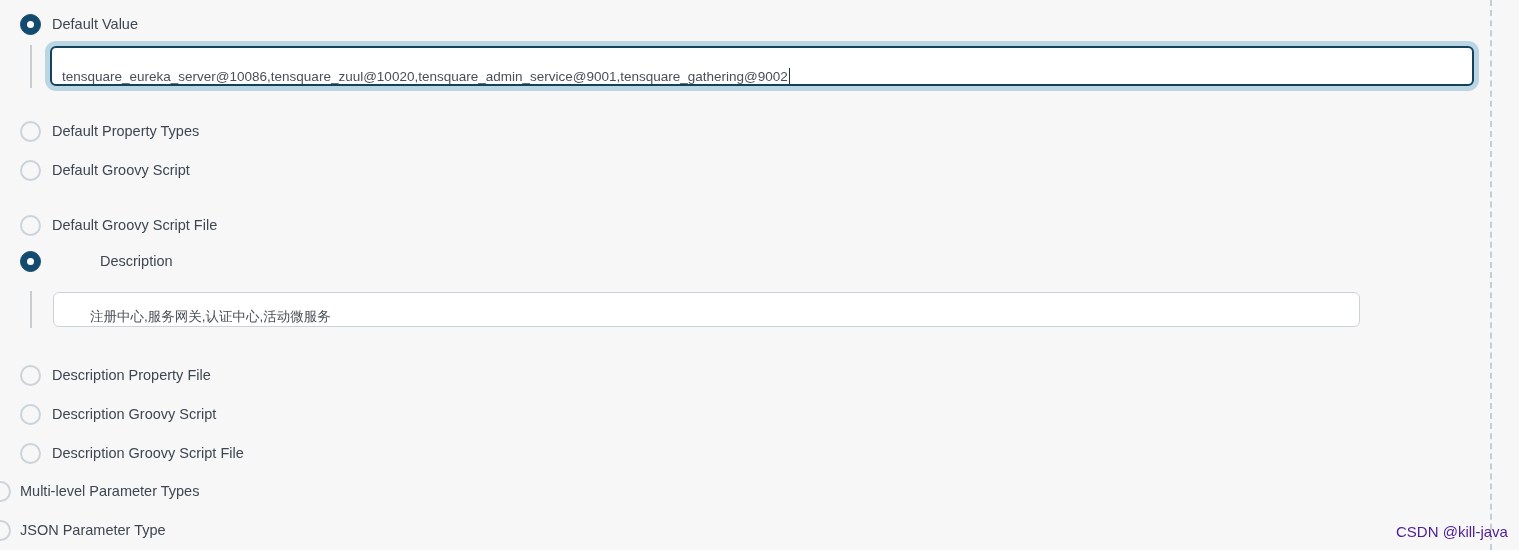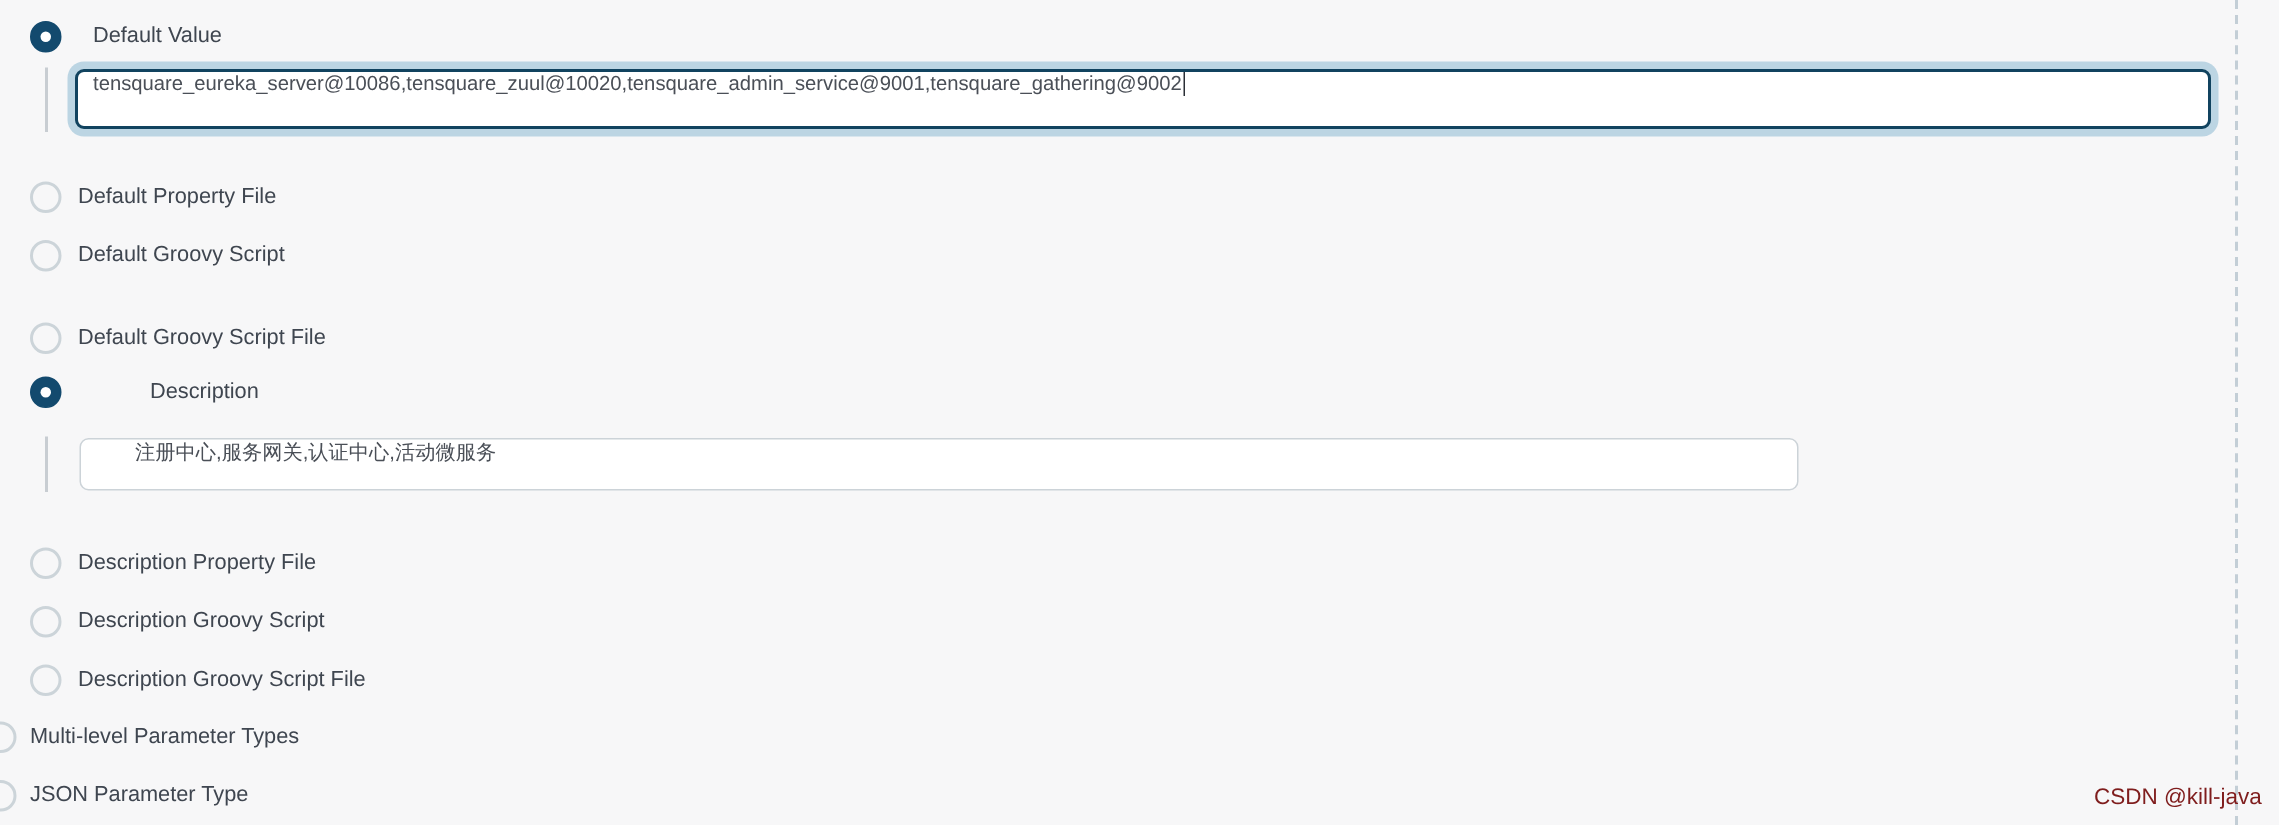--- a/index.html
+++ b/index.html
@@ -85,21 +85,21 @@
 
   
   .field {
     position: absolute;
     box-sizing: border-box;
     background: #ffffff;
     font-family: "Liberation Sans", "DejaVu Sans", sans-serif;
     font-size: 13.5px;
     color: #4a4f57;
     display: flex;
-    align-items: flex-start;
+    align-items: flex-end;
     white-space: nowrap;
     overflow: hidden;
   }
   .field.focused {
     border: 2px solid #11435f;
     border-radius: 6px;
     box-shadow: 0 0 0 5px #bcd5e3;
     padding: 0 10px;
   }
   .field.plain {
@@ -113,65 +113,65 @@
     width: 1px;
     height: 16px;
     background: #2b2f36;
     margin-left: 1px;
   }
 
   
   .watermark {
     position: absolute;
     font-size: 15px;
-    color: #7f1d1d;
+    color: #4c1d95;
     white-space: nowrap;
     font-family: "Liberation Sans", "DejaVu Sans", sans-serif;
   }
 </style>
 </head>
 <body>
 
 <div id="root">
 
   <div class="dashed-guide"></div>
 
   <div class="opt-row" id="row-0" style="top: 11px; left: 20px;">
     <span class="radio on"></span>
-    <span class="opt-label" style="margin-left:21px;">Default Value</span>
+    <span class="opt-label" style="margin-left:11px;">Default Value</span>
   </div>
 
   <div class="indent-bar" style="left:30px; top:45px; height:43px;"></div>
   <div class="field focused" style="left:50px; top:46px; width:1424px; height:40px;">
     <span>tensquare_eureka_server@10086,tensquare_zuul@10020,tensquare_admin_service@9001,tensquare_gathering@9002</span>
       <span class="caret"></span>
   </div>
 
   <div class="opt-row" id="row-1" style="top: 118px; left: 20px;">
     <span class="radio off"></span>
-    <span class="opt-label" style="margin-left:11px;">Default Property File</span>
+    <span class="opt-label" style="margin-left:11px;">Default Property Types</span>
   </div>
 
   <div class="opt-row" id="row-2" style="top: 157px; left: 20px;">
     <span class="radio off"></span>
     <span class="opt-label" style="margin-left:11px;">Default Groovy Script</span>
   </div>
 
   <div class="opt-row" id="row-3" style="top: 196px; left: 20px; margin-top: 16px;">
     <span class="radio off"></span>
     <span class="opt-label" style="margin-left:11px;">Default Groovy Script File</span>
   </div>
 
   <div class="opt-row" id="row-4" style="top: 248px; left: 20px; gap: 48px;">
     <span class="radio on"></span>
     <span class="opt-label" style="margin-left:11px;">Description</span>
   </div>
 
   <div class="indent-bar" style="left:30px; top:291px; height:37px;"></div>
-  <div class="field plain" style="left:53px; top:292px; width:1146px; height:35px;padding-left:36px;">
+  <div class="field plain" style="left:53px; top:292px; width:1307px; height:35px;padding-left:36px;">
     <span>注册中心,服务网关,认证中心,活动微服务</span>
   </div>
 
   <div class="opt-row" id="row-6" style="top: 401px; left: 20px;">
     <span class="radio off"></span>
     <span class="opt-label" style="margin-left:11px;">Description Groovy Script</span>
   </div>
 
   <div class="opt-row" id="row-5" style="top: 362px; left: 20px;">
     <span class="radio off"></span>

